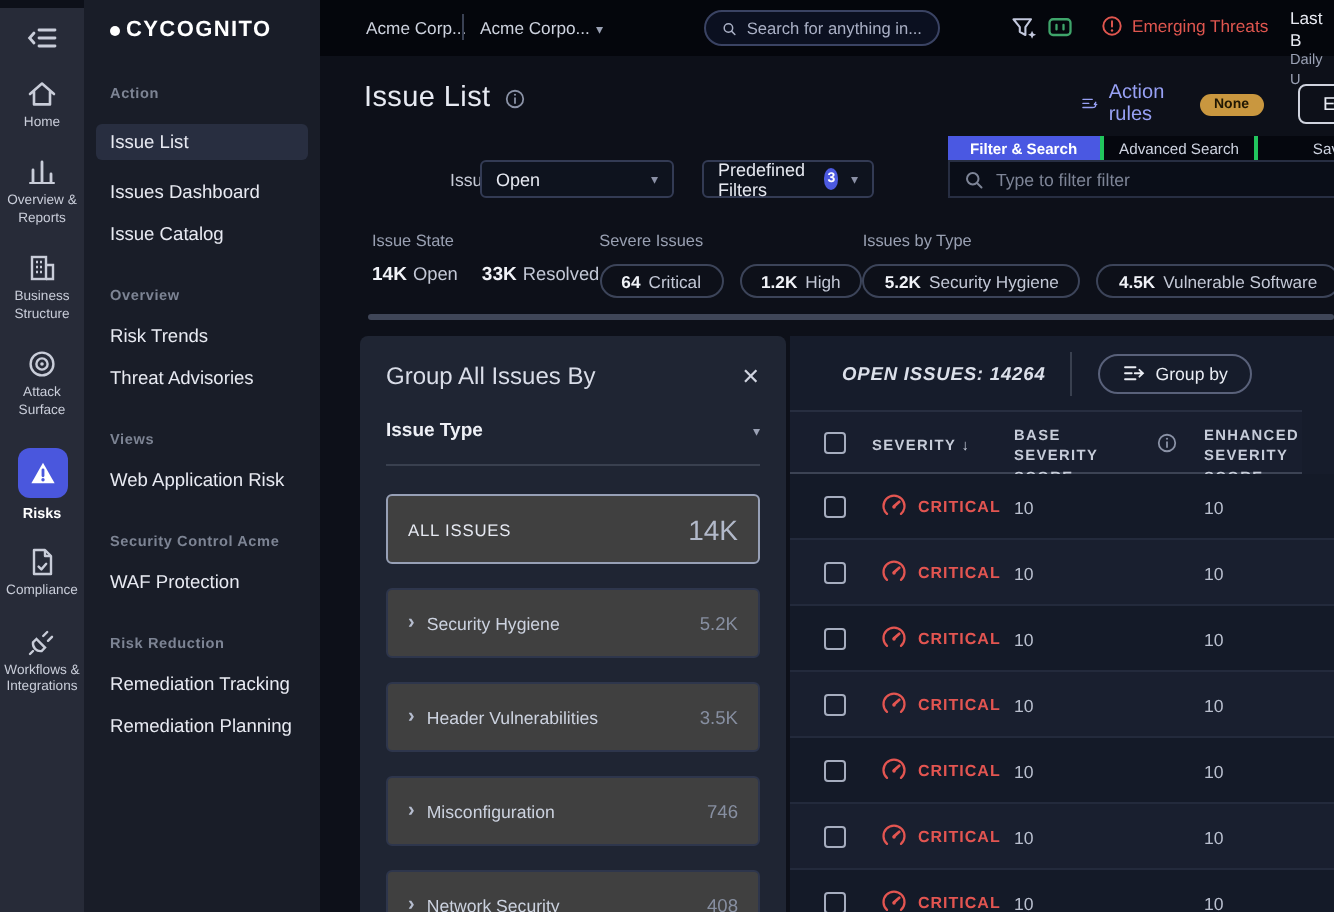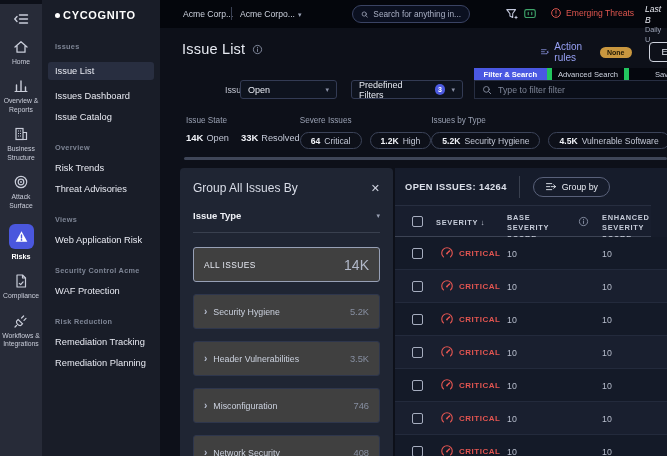--- a/index.html
+++ b/index.html
@@ -30,46 +30,46 @@
   .tb-org { position:absolute; left:23px; top:9px; font-size:8.6px; color:#cdd2de; }
   .tb-sep { position:absolute; left:71px; top:7px; width:1px; height:13px; background:#3a4154; }
   .tb-org2 { position:absolute; left:80px; top:9px; font-size:8.6px; color:#cdd2de; cursor:pointer; }
   .tb-org2 .caret { font-size:7px; color:#9aa1b4; margin-left:3px; }
   .tb-search { position:absolute; left:192px; top:5px; width:118px; height:18px; border:1px solid #3a4363; border-radius:9px; background:#0b1020; display:flex; align-items:center; gap:5px; padding:0 8px; color:#aab0c5; cursor:text; }
   .tb-search .ph { font-size:8.3px; color:#aab0c5; white-space:nowrap; }
   .tb-ico { position:absolute; top:7px; cursor:pointer; }
   .tb-threats { position:absolute; left:390px; top:7px; display:flex; align-items:center; gap:4px; color:#e0564f; cursor:pointer; }
   .tb-threats .t { font-size:8.6px; }
   .tb-status { position:absolute; left:485px; top:4px; line-height:1.25; }
-  .tb-status .l1 { font-size:8.6px; color:#e8eaf2;font-style:italic; }
+  .tb-status .l1 { font-size:8.6px; color:#e8eaf2; }
   .tb-status .l2 { font-size:7.3px; color:#9aa1b4; }
 
   
   .main { position:absolute; left:160px; top:28px; right:0; bottom:0; background:#0d1019; }
 
   .page-title-row { position:absolute; left:22px; top:13px; display:flex; align-items:center; gap:7px; }
   .page-title { font-size:14.5px; color:#e7eaf2; letter-spacing:.2px; }
   .info-ic { color:#8a92a6; }
 
   .header-right { position:absolute; left:380px; top:13px; display:flex; align-items:center; gap:5px; }
   .action-rules { display:flex; align-items:center; gap:4px; color:#97a0f4; font-size:10px; cursor:pointer; }
   .badge-gold { background:#c9973f; color:#211803; font-size:7px; font-weight:bold; padding:2px 7px; border-radius:8px; }
   .btn-enhance { margin-left:12px; border:1px solid #cfd3de; border-radius:4px; background:transparent; color:#e8ebf3; font-size:9.3px; padding:4px 12px; width:72px; text-align:left; cursor:pointer; font-family:inherit; }
 
   .ctl-label { position:absolute; left:26px; top:57px; font-size:8.8px; color:#c6cad6;padding-left:39px; }
   .select-box { position:absolute; height:19px; background:#0e131e; border:1px solid #333b54; border-radius:3px; display:flex; align-items:center; padding:0 7px; cursor:pointer; }
   .sel-open { left:80px; top:52px; width:97px; }
-  .sel-pre { left:191px; top:52px; width:112px;justify-content:center; }
+  .sel-pre { left:191px; top:52px; width:86px;justify-content:center; }
   .select-box .val { font-size:9px; color:#e6e9f1; }
   .select-box .caret { margin-left:auto; font-size:7px; color:#8a90a5; }
   .count-badge { width:11px; height:11px; border-radius:50%; background:#4c5ae0; color:#fff; font-size:7px; font-weight:bold; display:flex; align-items:center; justify-content:center; margin-left:5px; }
   .sel-pre .caret { margin-left:6px; }
 
   .tabs { position:absolute; left:314px; top:40px; right:-40px; height:12px; display:flex; background:#05070e; }
-  .tab { font-size:7.6px; color:#ced3e0; display:flex; align-items:center; justify-content:center; width:83px; cursor:pointer; border-right:5px solid #22c55e; }
+  .tab { font-size:7.6px; color:#ced3e0; display:flex; align-items:center; justify-content:center; width:83px; cursor:pointer; border-right:2px solid #22c55e; }
   .tab.active { background:#4a58e2; color:#ffffff; font-weight:bold; }
   .filter-input { position:absolute; left:314px; top:52px; right:-4px; height:19px; background:#0a0e18; border:1px solid #272e42; display:flex; align-items:center; gap:6px; padding:0 7px; cursor:text; }
   .filter-input .ph { font-size:8.8px; color:#7e8597; }
 
   .stats { position:absolute; left:26px; right:0; top:88px; display:flex; }
   .sg { }
   .sg1 { width:117px; } .sg2 { width:144px; } .sg3 { flex:1; }
   .sg .sl { font-size:8.2px; color:#99a0b2; margin-bottom:7px; }
   .metrics { display:flex; gap:12px; }
   .metric { font-size:9.2px; color:#c3c8d6; white-space:nowrap; }
@@ -95,21 +95,21 @@
   .gcard.all .gl { font-size:8.4px; letter-spacing:.4px; color:#e6e9f2; }
   .gcard.all .gc { margin-left:auto; font-size:14px; color:#b2b9ca; }
   .gcard.sub { border:1px solid #2e364c; }
   .gcard.sub .chev { color:#b6bdcf; font-size:10px; font-weight:bold; margin-right:6px; }
   .gcard.sub .gl { font-size:8.8px; color:#ccd2df; }
   .gcard.sub .gc { margin-left:auto; font-size:9.3px; color:#878fa1; }
 
   
   .tpanel { position:absolute; left:235px; top:140px; right:0; bottom:-8px; background:#161c2b; }
   .tp-top { position:absolute; left:0; right:0; top:0; height:37px; display:flex; align-items:center; }
-  .tp-count { margin-left:10px; font-size:9.3px; color:#dce0ea; letter-spacing:.4px; font-weight:bold; }
+  .tp-count { margin-left:26px; font-size:9.3px; color:#dce0ea; letter-spacing:.4px; font-weight:bold;font-style:italic; }
   .tp-vsep { margin-left:12px; width:1px; height:22px; background:#39404f; }
   .btn-groupby { margin-left:13px; display:flex; align-items:center; gap:5px; border:1px solid #59617a; border-radius:12px; background:transparent; padding:3px 11px; color:#e9ecf3; font-size:8.8px; cursor:pointer; font-family:inherit; }
   .thead { position:absolute; left:0; right:16px; top:37px; height:32px; background:#181e2e; border-top:1px solid #272e40; border-bottom:1px solid #3c4354; }
   .th { position:absolute; font-size:7.4px; font-weight:bold; letter-spacing:.7px; color:#c6ccd9; line-height:1.4; }
   .checkbox { position:absolute; width:11px; height:11px; border:1.5px solid #a6adbf; border-radius:2px; background:transparent; cursor:pointer; }
   .trows { position:absolute; left:0; right:0; top:69px; bottom:0; }
   .trow { position:relative; height:33px; border-bottom:1px solid #232a3c; background:#141a28; cursor:pointer; }
   .trow:nth-child(even) { background:#191f2f; }
   .trow .checkbox { left:17px; top:11px; }
   .sev { position:absolute; left:45px; top:9px; display:flex; align-items:center; gap:5px; }
@@ -188,21 +188,21 @@
 Integrations</span>
     </div>
   </div>
 
   <div class="sidebar">
     <div class="logo">
       <span class="logo-mark"></span>
       <span>CYCOGNITO</span>
     </div>
 
-    <div class="side-label">Issues</div>
+    <div class="side-label">Action</div>
     <div class="side-item active">Issue List</div>
     <div class="side-item">Issues Dashboard</div>
     <div class="side-item">Issue Catalog</div>
 
     <div class="side-label">Overview</div>
     <div class="side-item">Risk Trends</div>
     <div class="side-item">Threat Advisories</div>
 
     <div class="side-label">Views</div>
     <div class="side-item">Web Application Risk</div>

